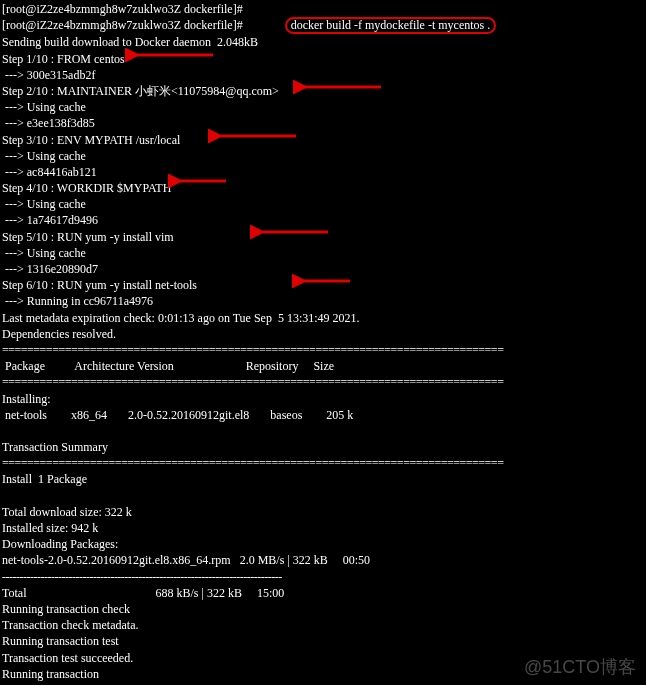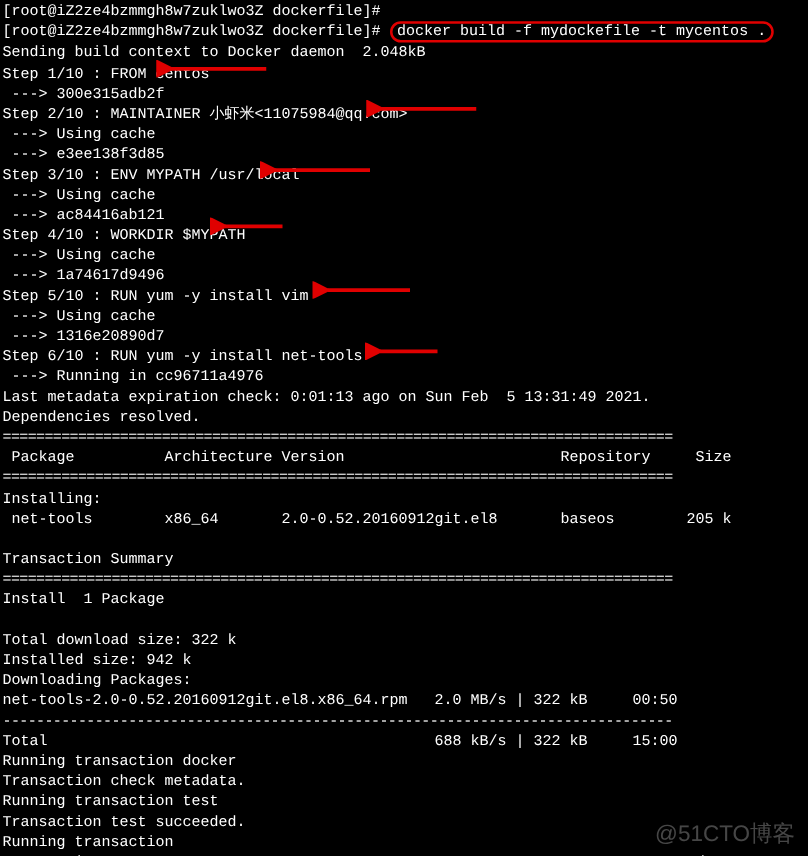--- a/index.html
+++ b/index.html
@@ -8,27 +8,28 @@
     color: #fff;
     font-family: Consolas, "Courier New", monospace;
     font-size: 12px;
     line-height: 1.35;
     width: 646px;
     height: 685px;
     overflow: hidden;
     position: relative;
     padding: 1px 2px;
   }
-  .line { white-space: pre; }
+  .line { white-space: pre; font-family: Liberation Serif, serif; }
   .cmd-highlight {
     border: 2px solid #e00000;
     border-radius: 9px;
     padding: 0 4px;
     display: inline-block;
     line-height: 1.1;
+    margin-left: 39px;
   }
   .divider {
     letter-spacing: -0.5px;
     overflow: hidden;
     white-space: nowrap;
     width: 632px;
   }
   .arrow {
     position: absolute;
     pointer-events: none;
@@ -40,56 +41,56 @@
     color: rgba(200,200,200,0.35);
     font-family: Arial, sans-serif;
     font-size: 18px;
   }
 </style>
 </head>
 <body>
 
 <div class="line"><span>[root@iZ2ze4bzmmgh8w7zuklwo3Z dockerfile]#</span></div>
 <div class="line"><span>[root@iZ2ze4bzmmgh8w7zuklwo3Z dockerfile]#</span> <span class="cmd-highlight">docker build -f mydockefile -t mycentos .</span></div>
-<div class="line">Sending build context to Docker daemon  2.048kB</div>
+<div class="line">Sending build download to Docker daemon  2.048kB</div>
 <div class="line">Step 1/10 : FROM centos</div>
 <div class="line"> ---&gt; 300e315adb2f</div>
 <div class="line">Step 2/10 : MAINTAINER 小虾米&lt;11075984@qq.com&gt;</div>
 <div class="line"> ---&gt; Using cache</div>
 <div class="line"> ---&gt; e3ee138f3d85</div>
 <div class="line">Step 3/10 : ENV MYPATH /usr/local</div>
 <div class="line"> ---&gt; Using cache</div>
 <div class="line"> ---&gt; ac84416ab121</div>
 <div class="line">Step 4/10 : WORKDIR $MYPATH</div>
 <div class="line"> ---&gt; Using cache</div>
 <div class="line"> ---&gt; 1a74617d9496</div>
 <div class="line">Step 5/10 : RUN yum -y install vim</div>
 <div class="line"> ---&gt; Using cache</div>
 <div class="line"> ---&gt; 1316e20890d7</div>
 <div class="line">Step 6/10 : RUN yum -y install net-tools</div>
 <div class="line"> ---&gt; Running in cc96711a4976</div>
-<div class="line">Last metadata expiration check: 0:01:13 ago on Sun Feb  5 13:31:49 2021.</div>
+<div class="line">Last metadata expiration check: 0:01:13 ago on Tue Sep  5 13:31:49 2021.</div>
 <div class="line">Dependencies resolved.</div>
 <div class="line divider">================================================================================</div>
 <div class="line"> Package          Architecture Version                        Repository     Size</div>
 <div class="line divider">================================================================================</div>
 <div class="line">Installing:</div>
 <div class="line"> net-tools        x86_64       2.0-0.52.20160912git.el8       baseos        205 k</div>
 <div class="line">&nbsp;</div>
 <div class="line">Transaction Summary</div>
 <div class="line divider">================================================================================</div>
 <div class="line">Install  1 Package</div>
 <div class="line">&nbsp;</div>
 <div class="line">Total download size: 322 k</div>
 <div class="line">Installed size: 942 k</div>
 <div class="line">Downloading Packages:</div>
 <div class="line">net-tools-2.0-0.52.20160912git.el8.x86_64.rpm   2.0 MB/s | 322 kB     00:50</div>
 <div class="line divider">--------------------------------------------------------------------------------</div>
 <div class="line">Total                                           688 kB/s | 322 kB     15:00</div>
-<div class="line">Running transaction docker</div>
+<div class="line">Running transaction check</div>
 <div class="line">Transaction check metadata.</div>
 <div class="line">Running transaction test</div>
 <div class="line">Transaction test succeeded.</div>
 <div class="line">Running transaction</div>
 <div class="line">  Preparing        :                                                        1/1</div>
 
 <svg class="arrow" style="left:125px;top:48px" width="90" height="14">
     <defs>
       <marker id="ah1" markerWidth="8" markerHeight="8" refX="1" refY="4" orient="auto">
         <path d="M8,0 L0,4 L8,8 Z" fill="#e00000"></path>

